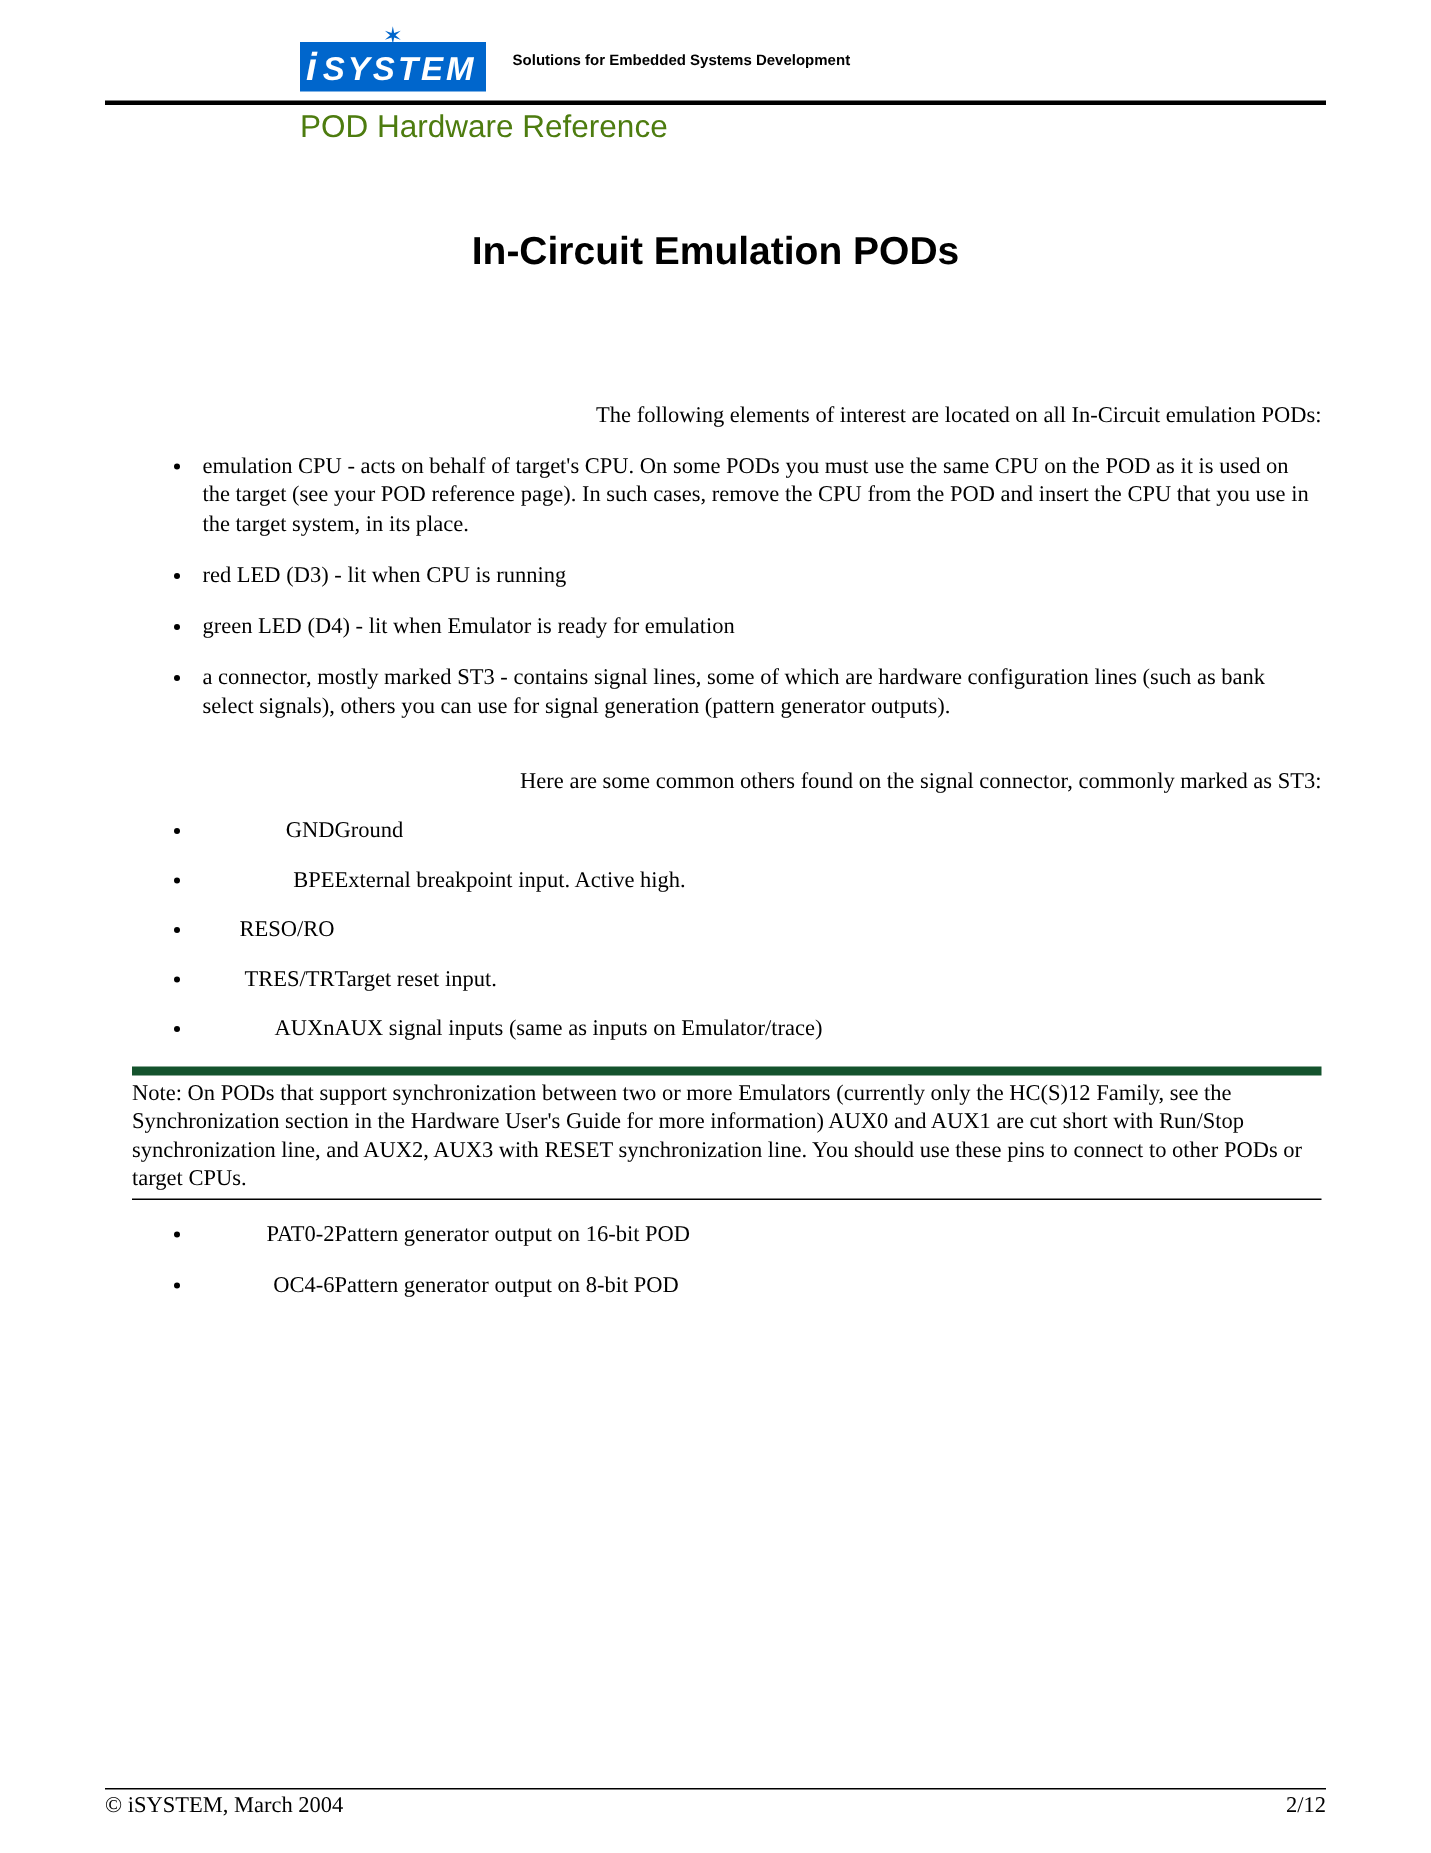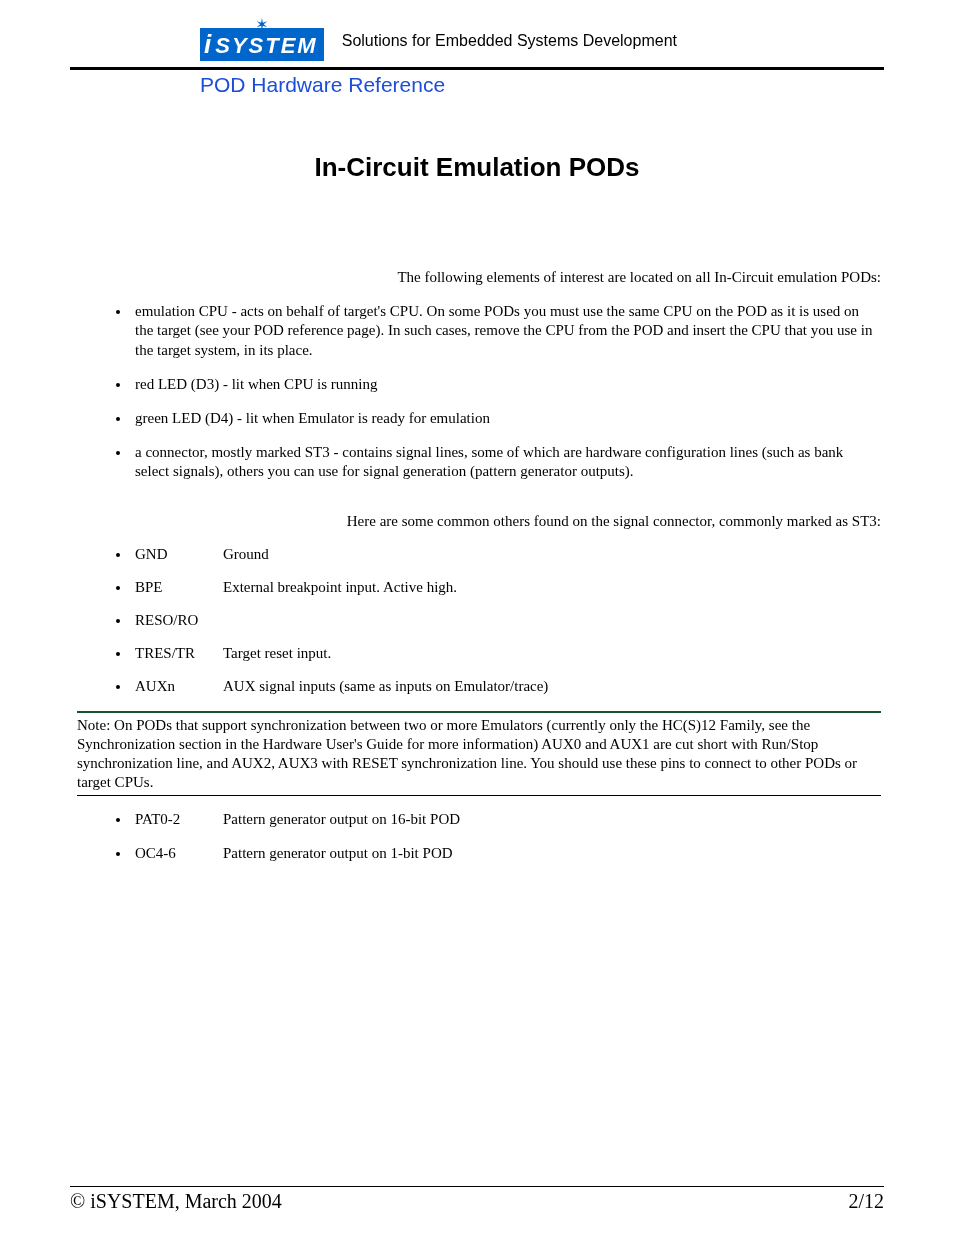--- a/index.html
+++ b/index.html
@@ -47,33 +47,34 @@
     display: flex;
     align-items: baseline;
   }
   .logo-box .i {
     font-style: italic;
     font-size: 26px;
     margin-right: 2px;
   }
   .tagline {
     font-family: Arial, Helvetica, sans-serif;
-    font-size: 16px;
+    font-size: 10px;
     color: #000;
     margin-left: 8px;
+    font-weight: bold;
   }
   .hr-top {
     margin: 6px 0 2px 0;
     border: none;
     border-top: 3px solid #000;
   }
   .subtitle {
     font-family: Arial, Helvetica, sans-serif;
     font-size: 21px;
-    color: #1d4ed8;
+    color: #4d7c0f;
     margin: 3px 0 0 130px;
   }
   .main-title {
     font-family: Arial, Helvetica, sans-serif;
     font-size: 26px;
     font-weight: bold;
     text-align: center;
     margin: 55px 0 85px 0;
   }
   .content {
@@ -104,44 +105,45 @@
     margin-bottom: 14px;
     line-height: 1.28;
     padding-left: 4px;
   }
   .sig-row {
     display: flex;
   }
   .sig-name {
     width: 88px;
     flex-shrink: 0;
+    text-align: right;
   }
   .note-box {
-    border-top: 2px solid #14532d;
+    border-top: 6px solid #14532d;
     border-bottom: 1px solid #000;
     padding: 3px 0;
-    margin: 4px 0 14px 4px;
+    margin: 4px 0 14px 15px;
     line-height: 1.28;
     font-family: Liberation Serif, serif;
   }
   .footer {
     position: absolute;
     bottom: 22px;
     left: 70px;
     right: 70px;
   }
   .footer-line {
     border: none;
     border-top: 1px solid #000;
     margin: 0 0 3px 0;
   }
   .footer-row {
     display: flex;
     justify-content: space-between;
-    font-size: 20px;
+    font-size: 15px;
   }
 </style>
 </head>
 <body>
 
 <div class="page">
 
   <div class="header">
     <div class="logo">
       <div class="logo-star">✶</div>
@@ -209,21 +211,21 @@
     <ul class="signals">
       <li>
           <div class="sig-row">
             <span class="sig-name">PAT0-2</span>
             <span>Pattern generator output on 16-bit POD</span>
           </div>
         </li>
       <li>
           <div class="sig-row">
             <span class="sig-name">OC4-6</span>
-            <span>Pattern generator output on 1-bit POD</span>
+            <span>Pattern generator output on 8-bit POD</span>
           </div>
         </li>
     </ul>
 
 
   </div>
 
   <div class="footer">
     <hr class="footer-line">
     <div class="footer-row">

